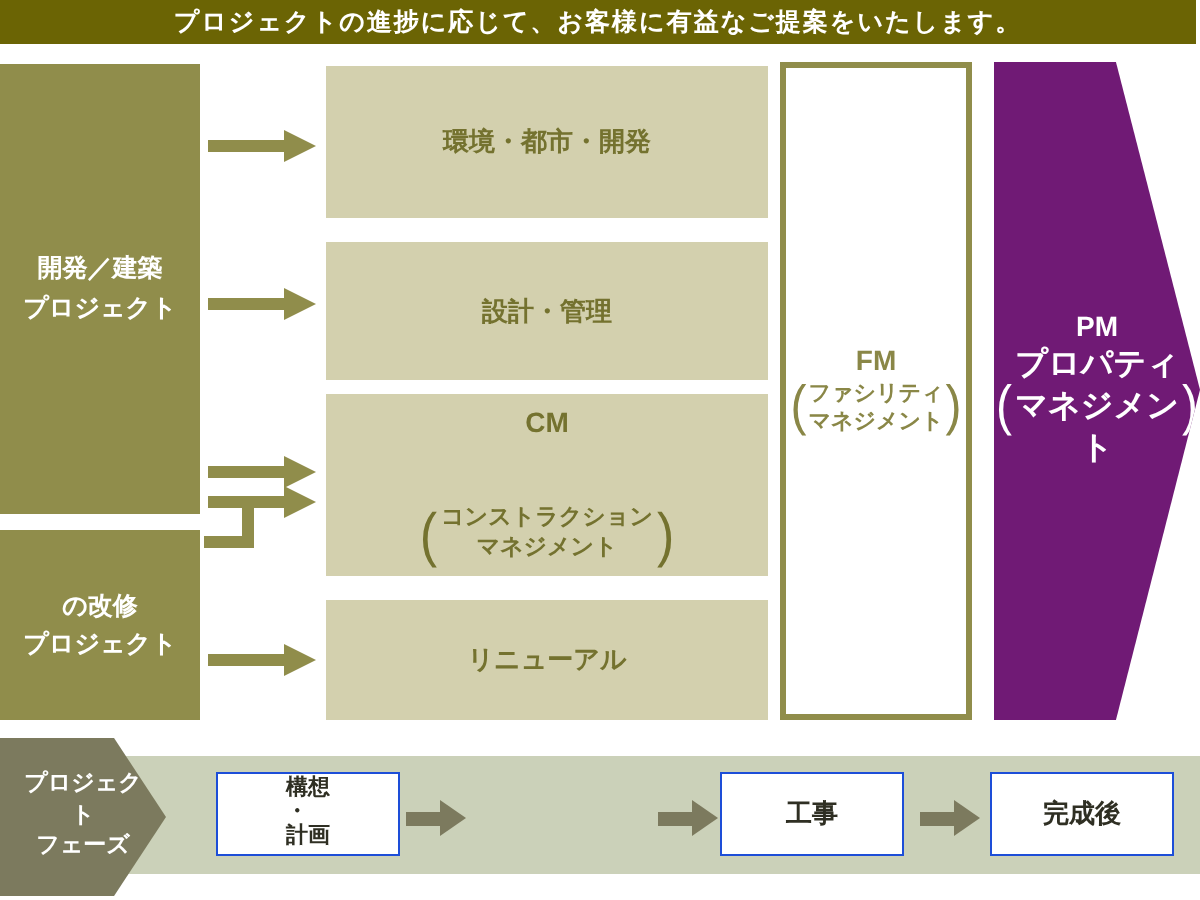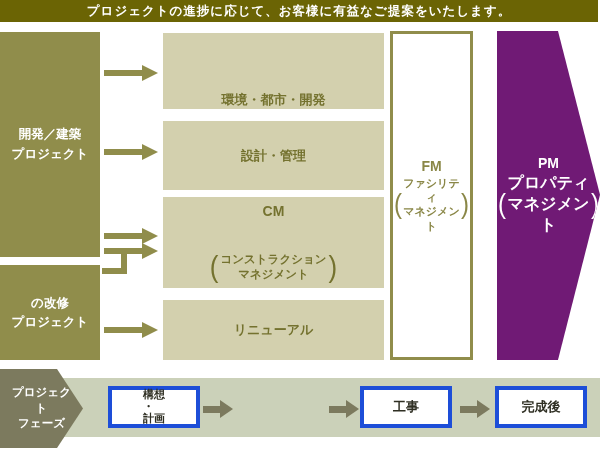--- a/index.html
+++ b/index.html
@@ -23,21 +23,21 @@
     font-size:12.5px;font-weight:bold;text-align:center;line-height:1.55;
   }
   .src-dev{top:32px;height:225px;}
   .src-renov{top:265px;height:95px;line-height:1.45;}
 
   
   .svc-box{
     left:163px;width:221px;background:#D3D0AE;color:#74722F;
     font-weight:bold;text-align:center;
   }
-  .svc-consulting{top:33px;height:76px;font-size:13px;line-height:1.5;justify-content:flex-end;}
+  .svc-consulting{top:33px;height:76px;font-size:13px;line-height:1.5;}
   .svc-design{top:121px;height:69px;font-size:13px;}
   .svc-cm{top:197px;height:91px;gap:31px;}
   .svc-renewal{top:300px;height:60px;font-size:13px;}
 
   .svc-title{font-size:14px;font-weight:bold;line-height:1.2;}
   .paren-row{display:flex;align-items:center;justify-content:center;margin-top:1px;}
   .paren{font-size:26px;font-weight:400;line-height:1;transform:scaleY(1.15);padding:0 2px;}
   .paren-lines{font-size:11.5px;font-weight:bold;line-height:1.3;text-align:center;}
 
   
@@ -46,21 +46,21 @@
   .flow-arrow .head{
     width:0;height:0;border-left:16px solid #908D4B;
     border-top:8px solid transparent;border-bottom:8px solid transparent;
   }
   .fa1{top:65px;} .fa2{top:144px;} .fa3{top:228px;} .fa4{top:243px;} .fa5{top:322px;}
   .elbow-v{left:121px;top:251px;width:6px;height:23px;background:#908D4B;}
   .elbow-h{left:102px;top:268px;width:25px;height:6px;background:#908D4B;}
 
   
   .fm-box{
-    left:390px;top:31px;width:83px;height:329px;box-sizing:border-box;
+    left:390px;top:31px;width:96px;height:329px;box-sizing:border-box;
     background:#ffffff;border:3px solid #908D4B;color:#8A8747;
   }
   .fm-box .svc-title{font-size:14px;}
   .fm-box .paren-lines{font-size:11px;}
   .fm-box .paren{font-size:24px;padding:0 1px;}
 
   
   .pm-shape{
     left:497px;top:31px;width:103px;height:329px;background:#701a75;color:#ffffff;
     clip-path:polygon(0 0,59.2% 0,100% 49.8%,59.2% 100%,0 100%);
@@ -73,21 +73,21 @@
   .phase-band{left:0;top:378px;width:600px;height:59px;background:#CBD1B9;}
   .phase-pentagon{
     left:0;top:369px;width:83px;height:79px;background:#7C7A5E;color:#ffffff;
     clip-path:polygon(0 0,68.7% 0,100% 50%,68.7% 100%,0 100%);
   }
   .phase-pentagon .label{
     width:60px;text-align:center;font-size:11.5px;font-weight:bold;line-height:1.35;
   }
   .phase-box{
     top:386px;width:92px;height:42px;box-sizing:border-box;background:#ffffff;
-    border:4px solid #1d4ed8;color:#2F2F23;font-weight:bold;font-size:13px;
+    border:1px solid #1d4ed8;color:#2F2F23;font-weight:bold;font-size:13px;
   }
   .pb1{left:108px;font-size:11px;line-height:1.08;}
   .pb2{left:234px;} .pb3{left:360px;} .pb4{left:495px;}
 
   .phase-arrow{display:flex;align-items:center;top:400px;width:30px;height:18px;}
   .phase-arrow .bar{flex:1;height:7px;background:#7C7A5E;}
   .phase-arrow .head{
     width:0;height:0;border-left:13px solid #7C7A5E;
     border-top:9px solid transparent;border-bottom:9px solid transparent;
   }

